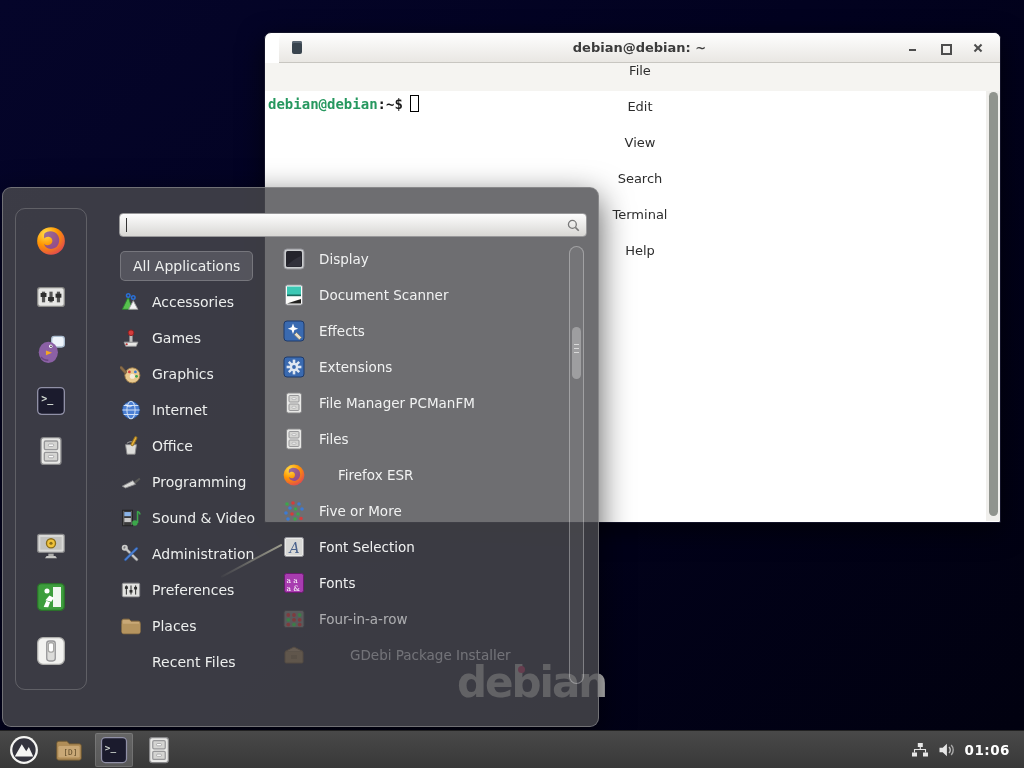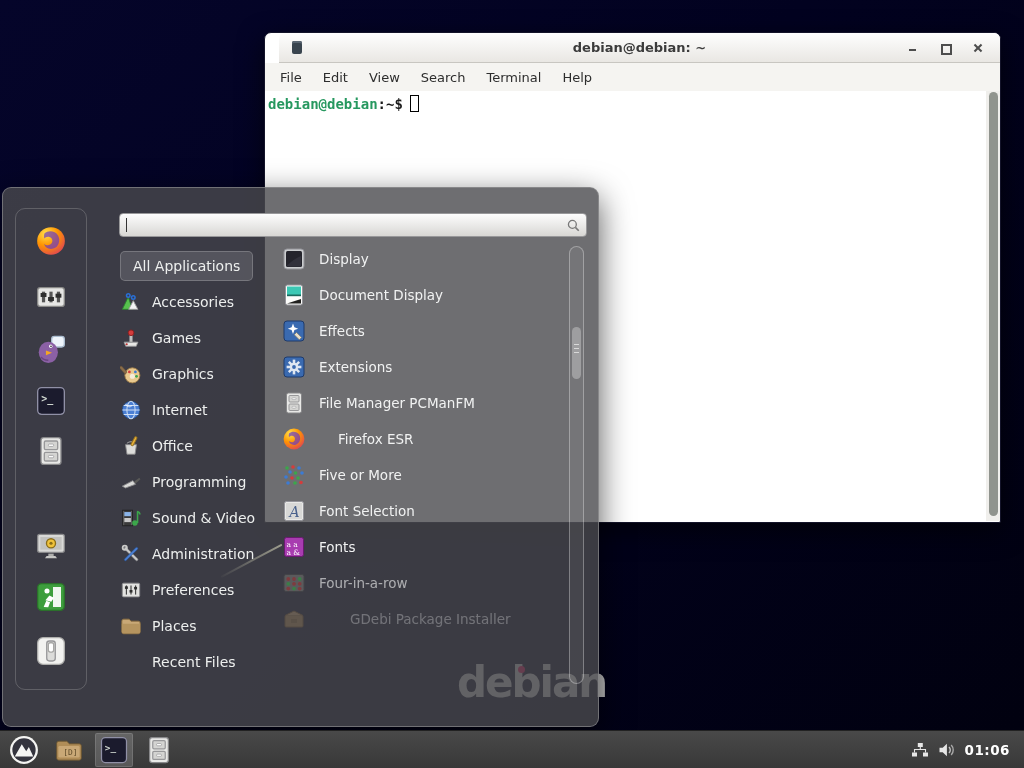--- a/index.html
+++ b/index.html
@@ -27,21 +27,21 @@
     font-weight:bold; color:#3b3b3b; }
   .win-controls { position:relative; z-index:1; margin-left:auto; display:flex; gap:19px;
     padding-right:15px; }
   .wc { position:relative; width:14px; height:14px; cursor:default; }
   .wc-min::after { content:""; position:absolute; left:4px; bottom:4px; width:7px; height:2px; background:#4d4d4d; }
   .wc-max::after { content:""; position:absolute; left:3px; top:3px; width:7px; height:7px; border:2px solid #4d4d4d; }
   .wc-close::before,.wc-close::after { content:""; position:absolute; left:2px; top:6px; width:10px; height:2px; background:#4d4d4d; }
   .wc-close::before { transform:rotate(45deg); }
   .wc-close::after { transform:rotate(-45deg); }
   .menubar { height:28px; display:flex; align-items:center; gap:21px; padding-left:15px;
-    background:#f5f4f1; font-size:13px; color:#2d2d2d; }
+    background:#f5f4f1; font-size:13px; color:#2d2d2d;flex-direction:column; }
   .menubar span { cursor:default; }
   .term-body { position:relative; height:430px; }
   .prompt-line { padding:4px 0 0 3px; font-family:"DejaVu Sans Mono", monospace;
     font-size:14px; font-weight:bold; white-space:pre; }
   .p-user { color:#26985f; }
   .p-sym  { color:#1a1a1a; }
   .cursor { display:inline-block; width:9px; height:17px; border:1.5px solid #000;
     vertical-align:-3px; margin-left:7px; background:#fff; }
   .term-scroll { position:absolute; top:0; right:0; width:14px; height:100%; background:#f0efec; }
   .term-thumb { position:absolute; top:1px; right:2px; width:9px; height:424px;
@@ -367,21 +367,21 @@
         </div>
         <div class="app-row" style="opacity: 1;">
           <span class="icon">
             <svg viewBox="0 0 24 24">
               <rect x="3.5" y="2" width="17" height="20" rx="2" fill="#fcfcfa" stroke="#94949a"></rect>
               <rect x="5" y="3.5" width="14" height="8.5" fill="#3cc8b4"></rect>
               <rect x="5" y="11.5" width="14" height="1.7" fill="#1a6a5e"></rect>
               <path d="M5 20.5 l14 -4.6 v4.6 Z" fill="#20201e"></path>
             </svg>
           </span>
-          <span>Document Display</span>
+          <span>Document Scanner</span>
         </div>
         <div class="app-row" style="opacity: 1;">
           <span class="icon">
             <svg viewBox="0 0 24 24">
               <rect x="2" y="2" width="20" height="20" rx="3" fill="#3a6ab0" stroke="#1e3a6a"></rect>
               <path d="M11 4.5 l1.4 3.8 3.8 1.4 -3.8 1.4 -1.4 3.8 -1.4 -3.8 -3.8 -1.4 3.8 -1.4 Z" fill="#fff"></path>
               <path d="M14.5 13.5 l5 5 -2.2 2.2 -5 -5 Z" fill="#e8e0cc" stroke="#8a7a5a" stroke-width="0.6"></path>
             </svg>
           </span>
           <span>Effects</span>
@@ -404,20 +404,32 @@
           <span class="icon">
             <svg viewBox="0 0 24 24">
               <rect x="4.5" y="2" width="15" height="20" rx="2" fill="#e8e8e6" stroke="#88888a"></rect>
               <rect x="7" y="4.5" width="10" height="6.5" rx="1" fill="#d4d4d2" stroke="#98989a"></rect>
               <rect x="7" y="13" width="10" height="6.5" rx="1" fill="#d4d4d2" stroke="#98989a"></rect>
               <rect x="10" y="6.8" width="4" height="1.8" rx="0.9" fill="#fbfbfb" stroke="#909092" stroke-width="0.5"></rect>
               <rect x="10" y="15.3" width="4" height="1.8" rx="0.9" fill="#fbfbfb" stroke="#909092" stroke-width="0.5"></rect>
             </svg>
           </span>
           <span>File Manager PCManFM</span>
+        </div>
+        <div class="app-row" style="opacity: 1;">
+          <span class="icon">
+            <svg viewBox="0 0 24 24">
+              <rect x="4.5" y="2" width="15" height="20" rx="2" fill="#e8e8e6" stroke="#88888a"></rect>
+              <rect x="7" y="4.5" width="10" height="6.5" rx="1" fill="#d4d4d2" stroke="#98989a"></rect>
+              <rect x="7" y="13" width="10" height="6.5" rx="1" fill="#d4d4d2" stroke="#98989a"></rect>
+              <rect x="10" y="6.8" width="4" height="1.8" rx="0.9" fill="#fbfbfb" stroke="#909092" stroke-width="0.5"></rect>
+              <rect x="10" y="15.3" width="4" height="1.8" rx="0.9" fill="#fbfbfb" stroke="#909092" stroke-width="0.5"></rect>
+            </svg>
+          </span>
+          <span>Files</span>
         </div>
         <div class="app-row" style="opacity: 1; gap: 32px;">
           <span class="icon">
             <svg viewBox="0 0 24 24">
               <defs>
                 <radialGradient id="gfx" cx="32%" cy="24%" r="95%">
                   <stop offset="0%" stop-color="#ffe14d"></stop>
                   <stop offset="45%" stop-color="#ff9400"></stop>
                   <stop offset="100%" stop-color="#d6306a"></stop>
                 </radialGradient>

